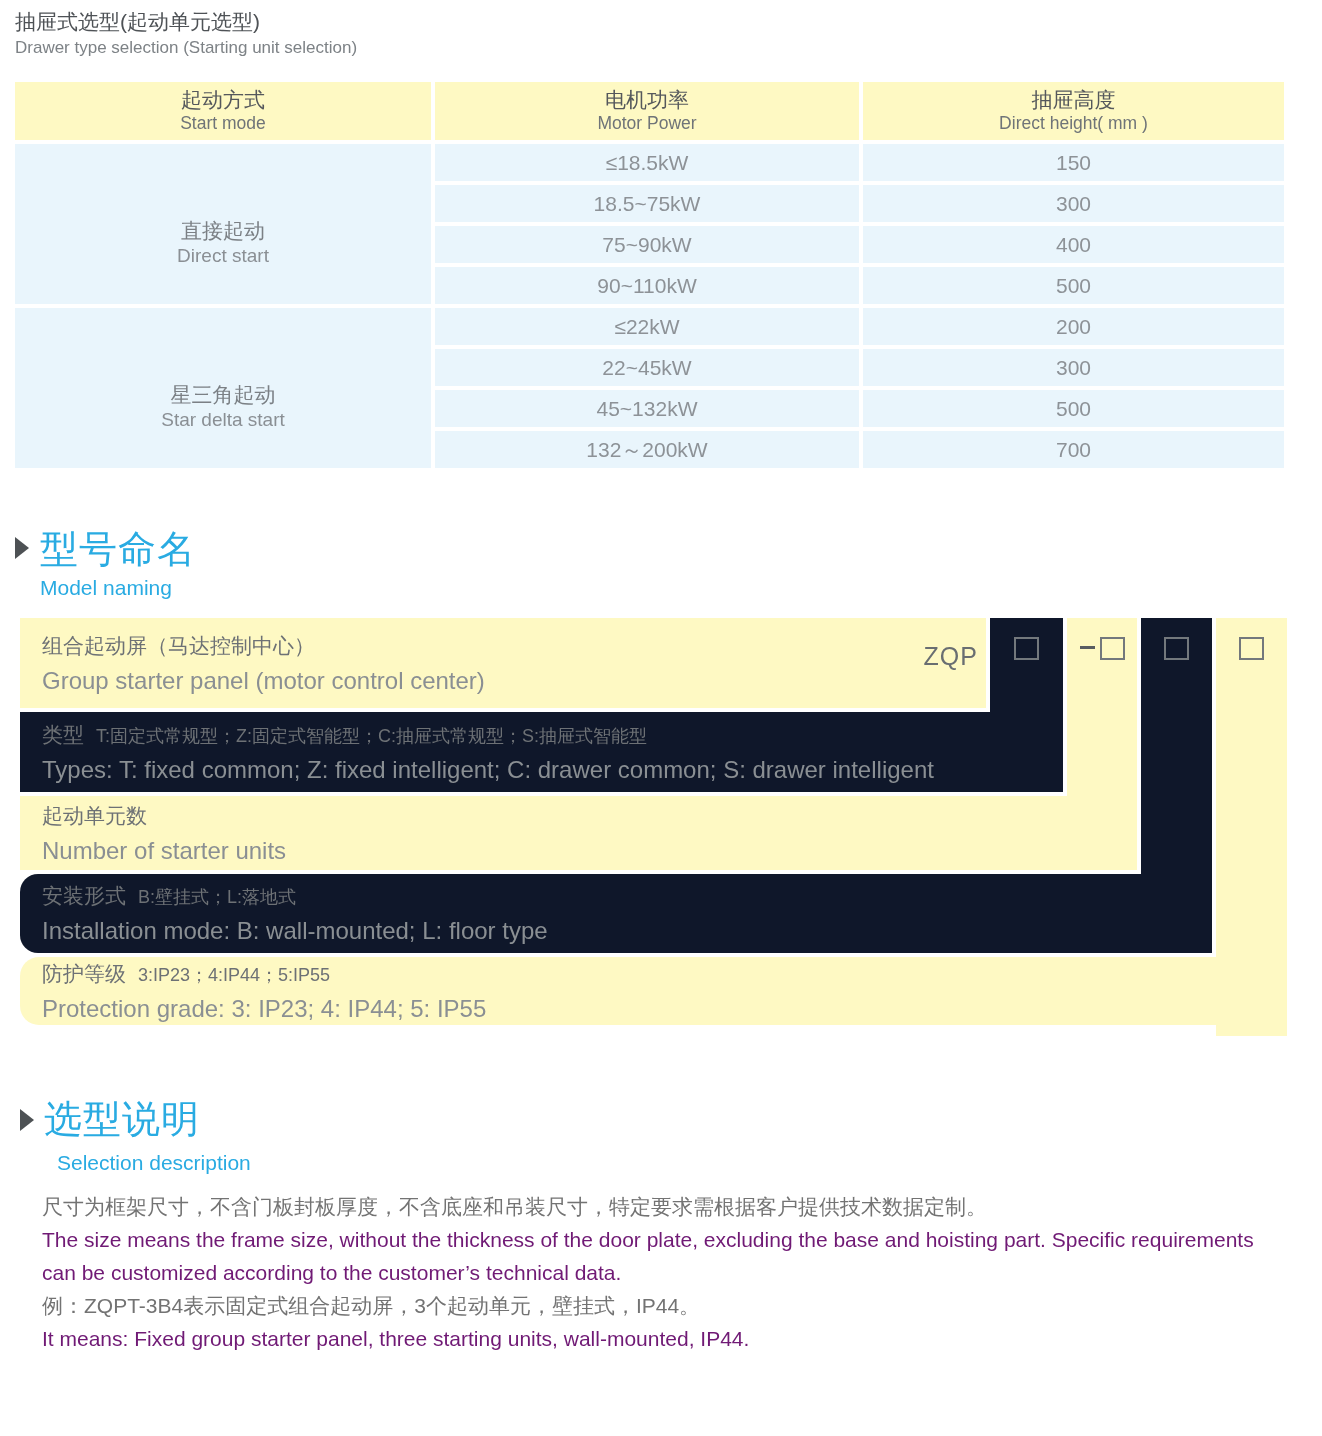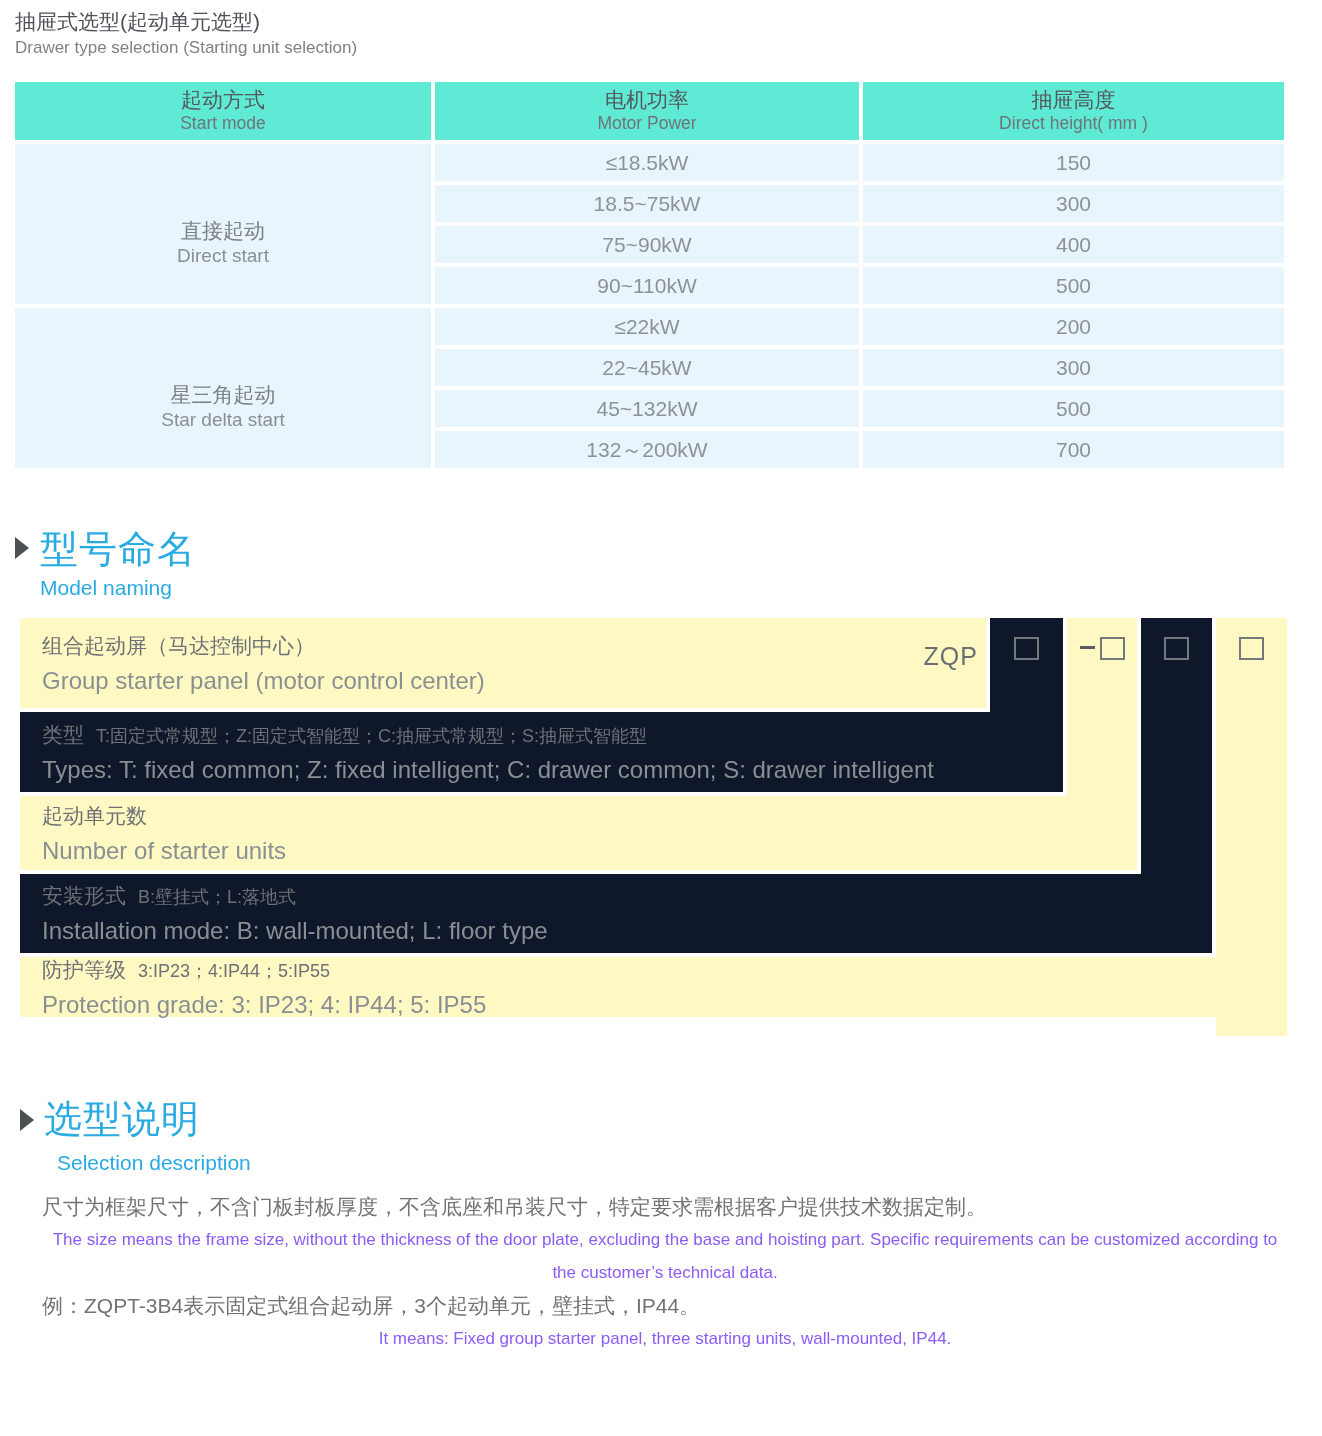--- a/index.html
+++ b/index.html
@@ -10,21 +10,21 @@
   
   .doc-title-zh{position:absolute;left:15px;top:8px;font-size:21px;color:#4e5256;}
   .doc-title-en{position:absolute;left:15px;top:38px;font-size:17px;color:#7d8286;}
 
   
   .sel-table{
     position:absolute;left:15px;top:82px;width:1269px;
     display:grid;grid-template-columns:416px 424px 421px;
     grid-template-rows:58px repeat(8,37px);gap:4px;
   }
-  .th{background:#5eead4;display:flex;flex-direction:column;align-items:center;justify-content:center;line-height:1.25;}
+  .th{background:#fef9c3;display:flex;flex-direction:column;align-items:center;justify-content:center;line-height:1.25;}
   .th .th-zh{font-size:21px;color:#55585c;}
   .th .th-en{font-size:17.5px;color:#6f7478;}
   .td{background:#e9f5fc;display:flex;align-items:center;justify-content:center;font-size:21px;color:#8d9297;}
   .td.mode{flex-direction:column;line-height:1.3;}
   .td.mode .mode-zh{font-size:21px;color:#7b8085;margin-top:37px;}
   .td.mode .mode-en{font-size:19px;color:#8a8f94;}
 
   
   .tri{position:absolute;width:0;height:0;border-top:11px solid transparent;border-bottom:11px solid transparent;border-left:14px solid #4d5154;}
   .sec-title-zh{position:absolute;font-size:38px;color:#29abe2;letter-spacing:1px;}
@@ -39,21 +39,21 @@
   .mn-en{font-size:24px;color:#8a8f93;}
   .mn-zqp{position:absolute;right:8px;top:24px;font-size:25px;color:#696e71;letter-spacing:1px;}
   .mn-strip{position:absolute;top:618px;display:flex;justify-content:center;align-items:flex-start;gap:5px;}
   .mn-box{display:block;width:21px;height:19px;border:2px solid #73787c;margin-top:19px;background:transparent;}
   .mn-dash{display:block;width:15px;height:3px;background:#595d61;margin-top:28px;}
 
   
   .desc{position:absolute;left:42px;top:1190px;width:1246px;}
   .desc p{margin:0;line-height:33px;}
   .desc .zh{font-size:21px;color:#737373;}
-  .desc .en{font-size:17px;color:#8b5cf6;text-align:center;}
+  .desc .en{font-size:21px;color:#701a75;}
 </style>
 </head>
 <body>
 
 <div class="page">
 
   <div class="doc-title-zh">抽屉式选型(起动单元选型)</div>
   <div class="doc-title-en">Drawer type selection (Starting unit selection)</div>
 
   <div class="sel-table">
@@ -114,28 +114,28 @@
     <div class="mn-en">Types: T: fixed common; Z: fixed intelligent; C: drawer common; S: drawer intelligent</div>
   </div>
 
   <div class="mn-row mn-blue" style="left:20px;top:796px;width:1117px;height:74px;">
     <div class="mn-zh">
       <span>起动单元数</span>
     </div>
     <div class="mn-en">Number of starter units</div>
   </div>
 
-  <div class="mn-row mn-gray" style="left:20px;top:874px;width:1192px;height:79px;">
+  <div class="mn-row mn-gray" style="left:20px;top:874px;width:1192px;height:79px;border-radius:18px;">
     <div class="mn-zh">
       <span>安装形式</span><span class="mn-detail">B:壁挂式；L:落地式</span>
     </div>
     <div class="mn-en">Installation mode: B: wall-mounted; L: floor type</div>
   </div>
 
-  <div class="mn-row mn-blue" style="left:20px;top:957px;width:1267px;height:60px;">
+  <div class="mn-row mn-blue" style="left:20px;top:957px;width:1267px;height:68px;border-radius:19px;">
     <div class="mn-zh">
       <span>防护等级</span><span class="mn-detail">3:IP23；4:IP44；5:IP55</span>
     </div>
     <div class="mn-en">Protection grade:  3: IP23; 4: IP44; 5: IP55</div>
   </div>
 
   <div class="mn-strip mn-gray" style="left:990px;width:73px;height:174px;">
     <span class="mn-box"></span>
   </div>
   <div class="mn-strip mn-blue" style="left:1067px;width:70px;height:252px;">

